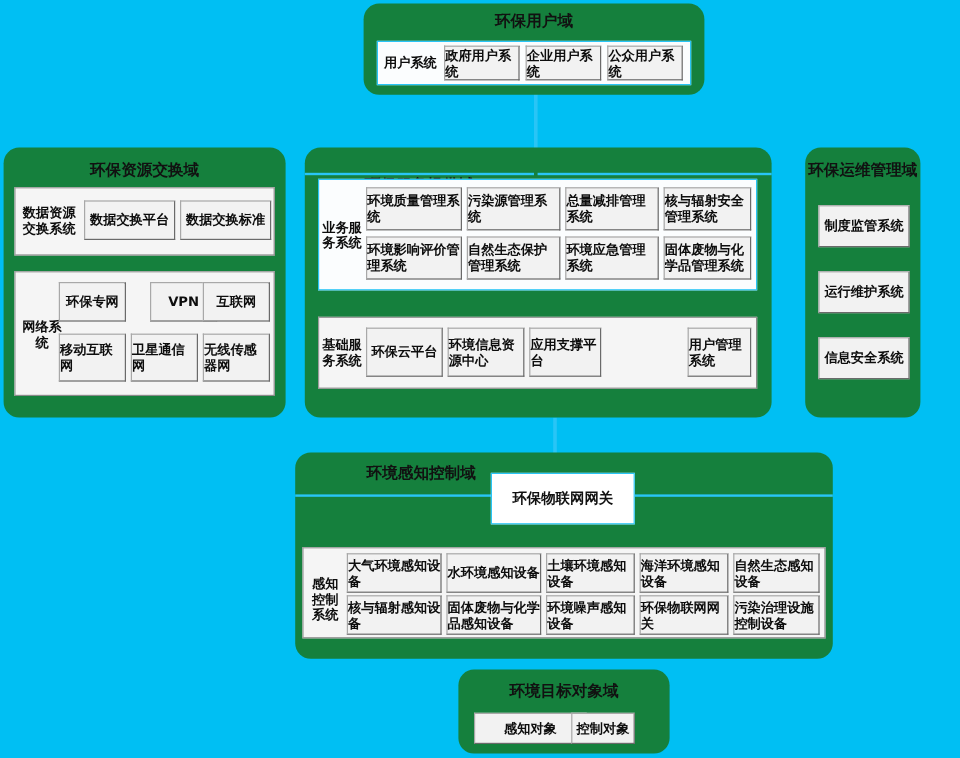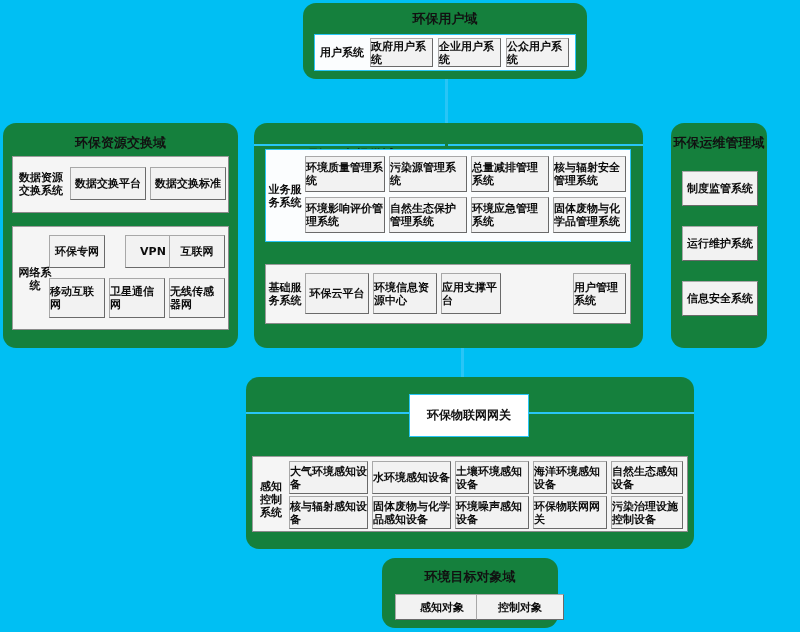--- a/index.html
+++ b/index.html
@@ -162,34 +162,35 @@
 <div class="panel" style="left:671px;top:123px;width:96px;height:225px;">
   <div class="panel-title" style="top:11px;">环保运维管理域</div>
   <div class="item" style="left:11px;top:48px;width:76px;height:35px;">制度监管系统</div>
   <div class="item" style="left:11px;top:103px;width:76px;height:35px;">运行维护系统</div>
   <div class="item" style="left:11px;top:158px;width:76px;height:35px;">信息安全系统</div>
 </div>
 
 <div class="panel" style="left:246px;top:377px;width:448px;height:172px;">
   <div class="rule" style="left:0;top:35px;width:164px;"></div>
   <div class="rule" style="left:282px;top:35px;width:166px;"></div>
+  <div class="panel-title" style="top:9px;left:0;width:210px;">环境感知控制域</div>
 
   <div class="gateway" style="left:163px;top:17px;width:120px;height:43px;">环保物联网网关</div>
 
   <div class="group gray" style="left:6px;top:79px;width:436px;height:76px;"></div>
   <div class="label" style="left:9px;top:98px;width:32px;height:48px;">感知控制系统</div>
   <div class="item" style="left:43px;top:84px;width:79px;height:33px;">大气环境感知设备</div>
   <div class="item" style="left:126px;top:84px;width:79px;height:33px;">水环境感知设备</div>
   <div class="item" style="left:209px;top:84px;width:74px;height:33px;">土壤环境感知设备</div>
   <div class="item" style="left:287px;top:84px;width:74px;height:33px;">海洋环境感知设备</div>
   <div class="item" style="left:365px;top:84px;width:72px;height:33px;">自然生态感知设备</div>
   <div class="item" style="left:43px;top:119px;width:79px;height:33px;">核与辐射感知设备</div>
   <div class="item" style="left:126px;top:119px;width:79px;height:33px;">固体废物与化学品感知设备</div>
   <div class="item" style="left:209px;top:119px;width:74px;height:33px;">环境噪声感知设备</div>
   <div class="item" style="left:287px;top:119px;width:74px;height:33px;">环保物联网网关</div>
   <div class="item" style="left:365px;top:119px;width:72px;height:33px;">污染治理设施控制设备</div>
 </div>
 
 <div class="panel" style="left:382px;top:558px;width:176px;height:70px;">
   <div class="panel-title" style="top:10px;">环境目标对象域</div>
   <div class="item" style="left:13px;top:36px;width:94px;height:26px;">感知对象</div>
-  <div class="item" style="left:94px;top:36px;width:88px;height:26px;">控制对象</div>
+  <div class="item" style="left:94px;top:36px;width:53px;height:26px;">控制对象</div>
 </div>
 
 </body></html>

